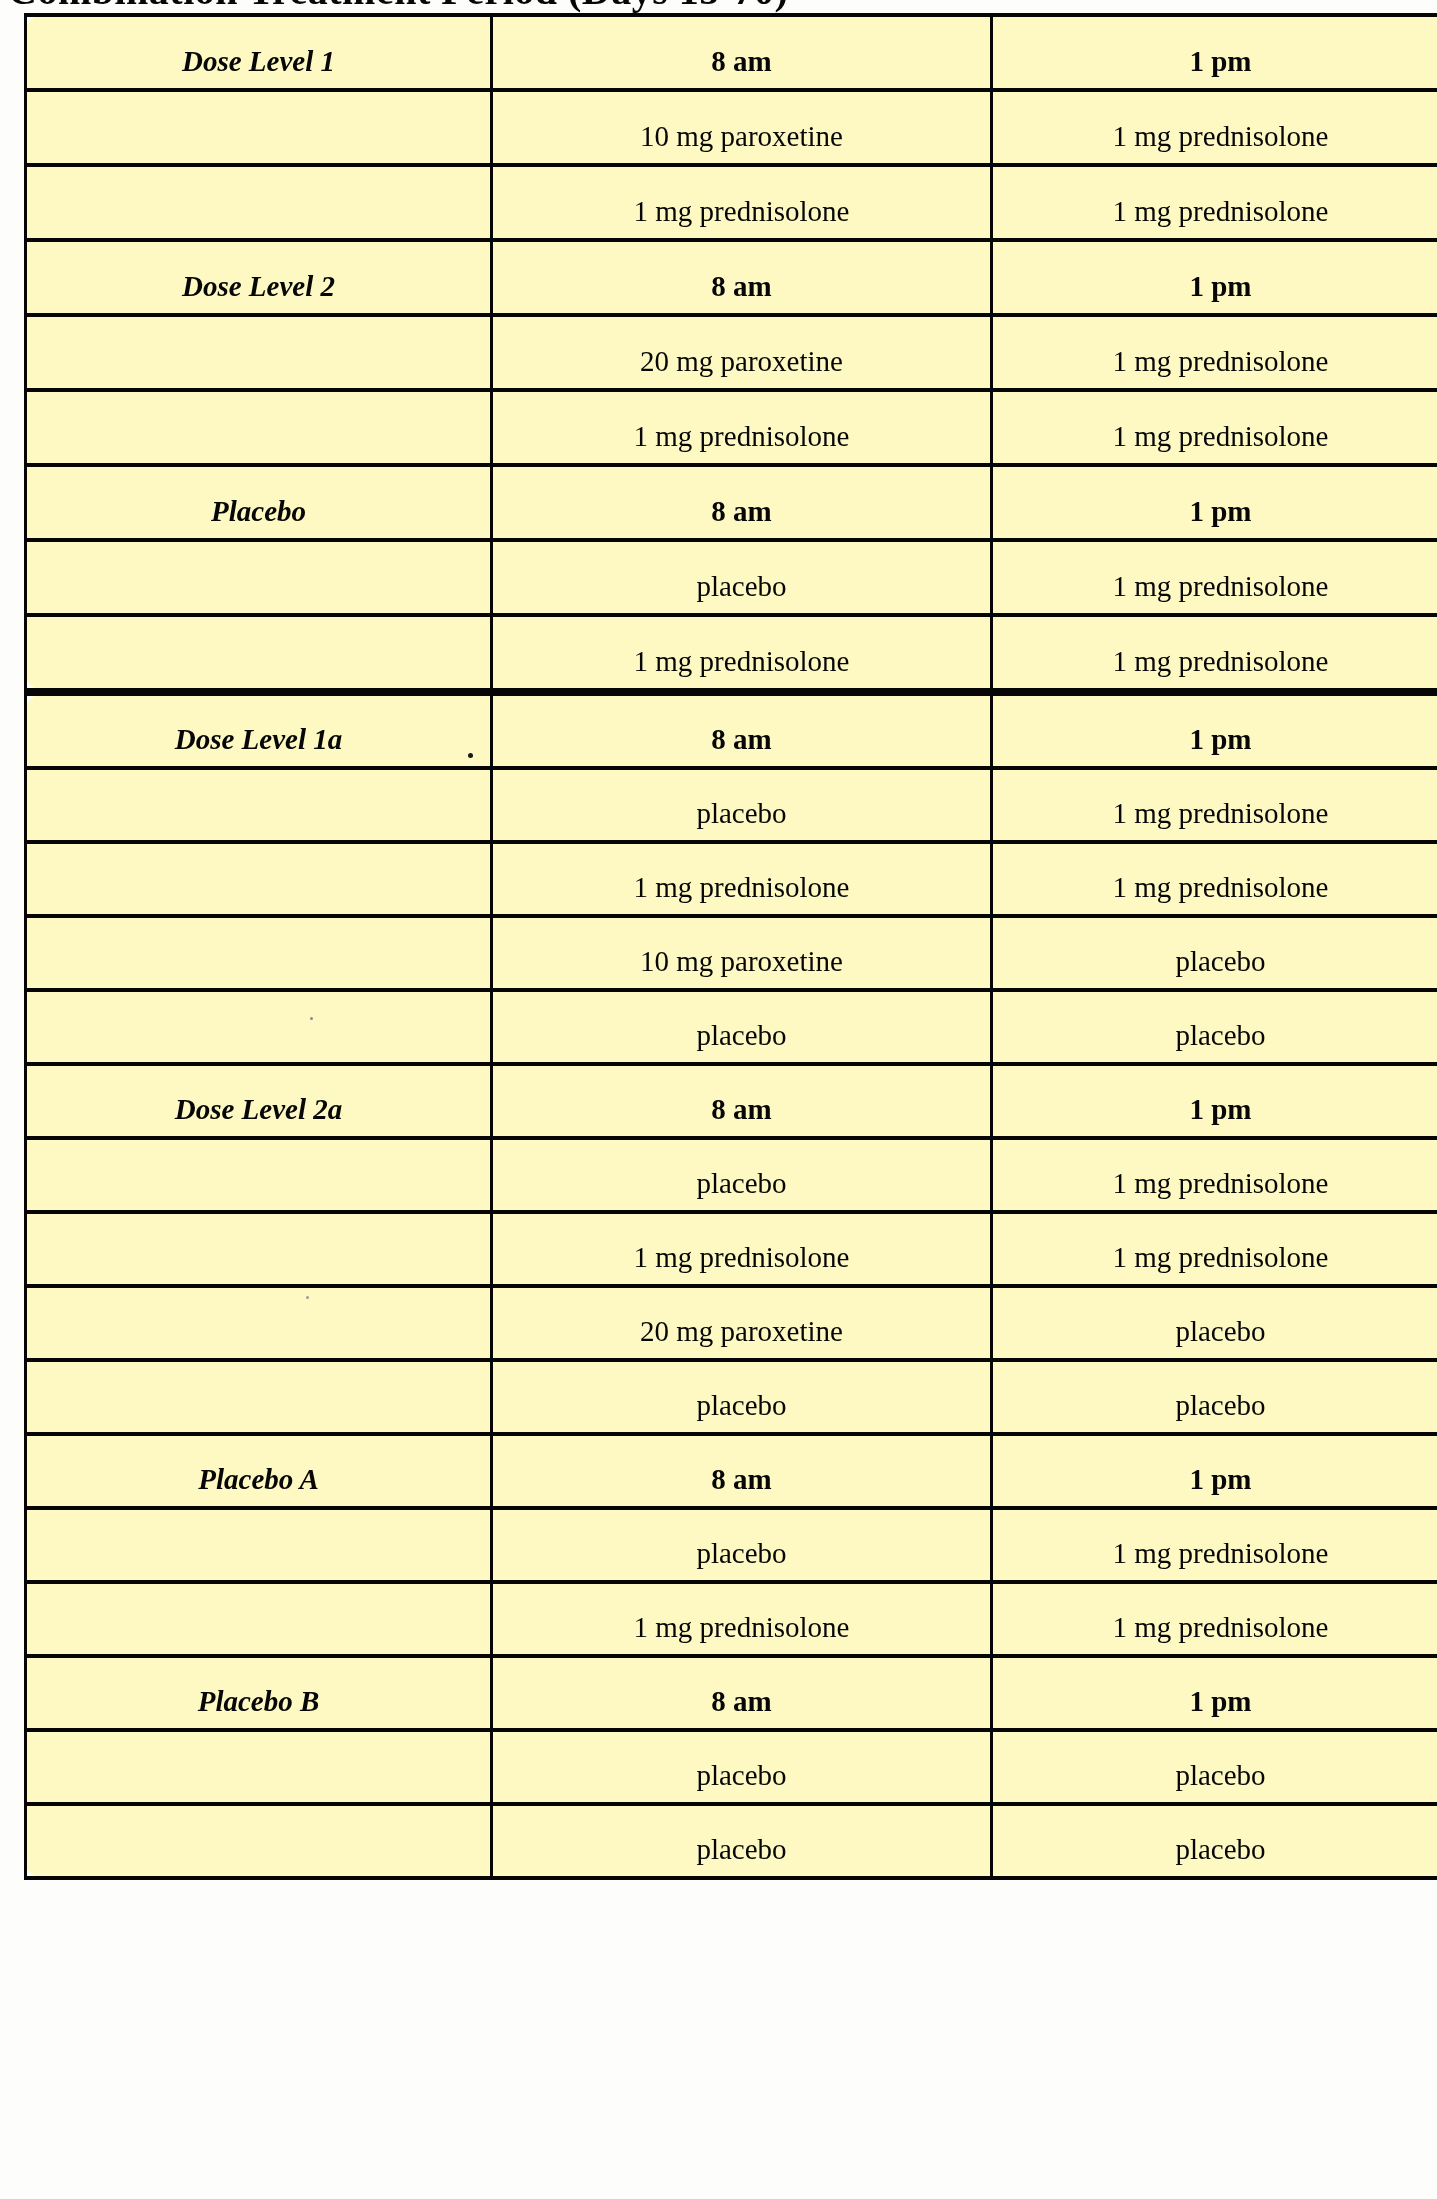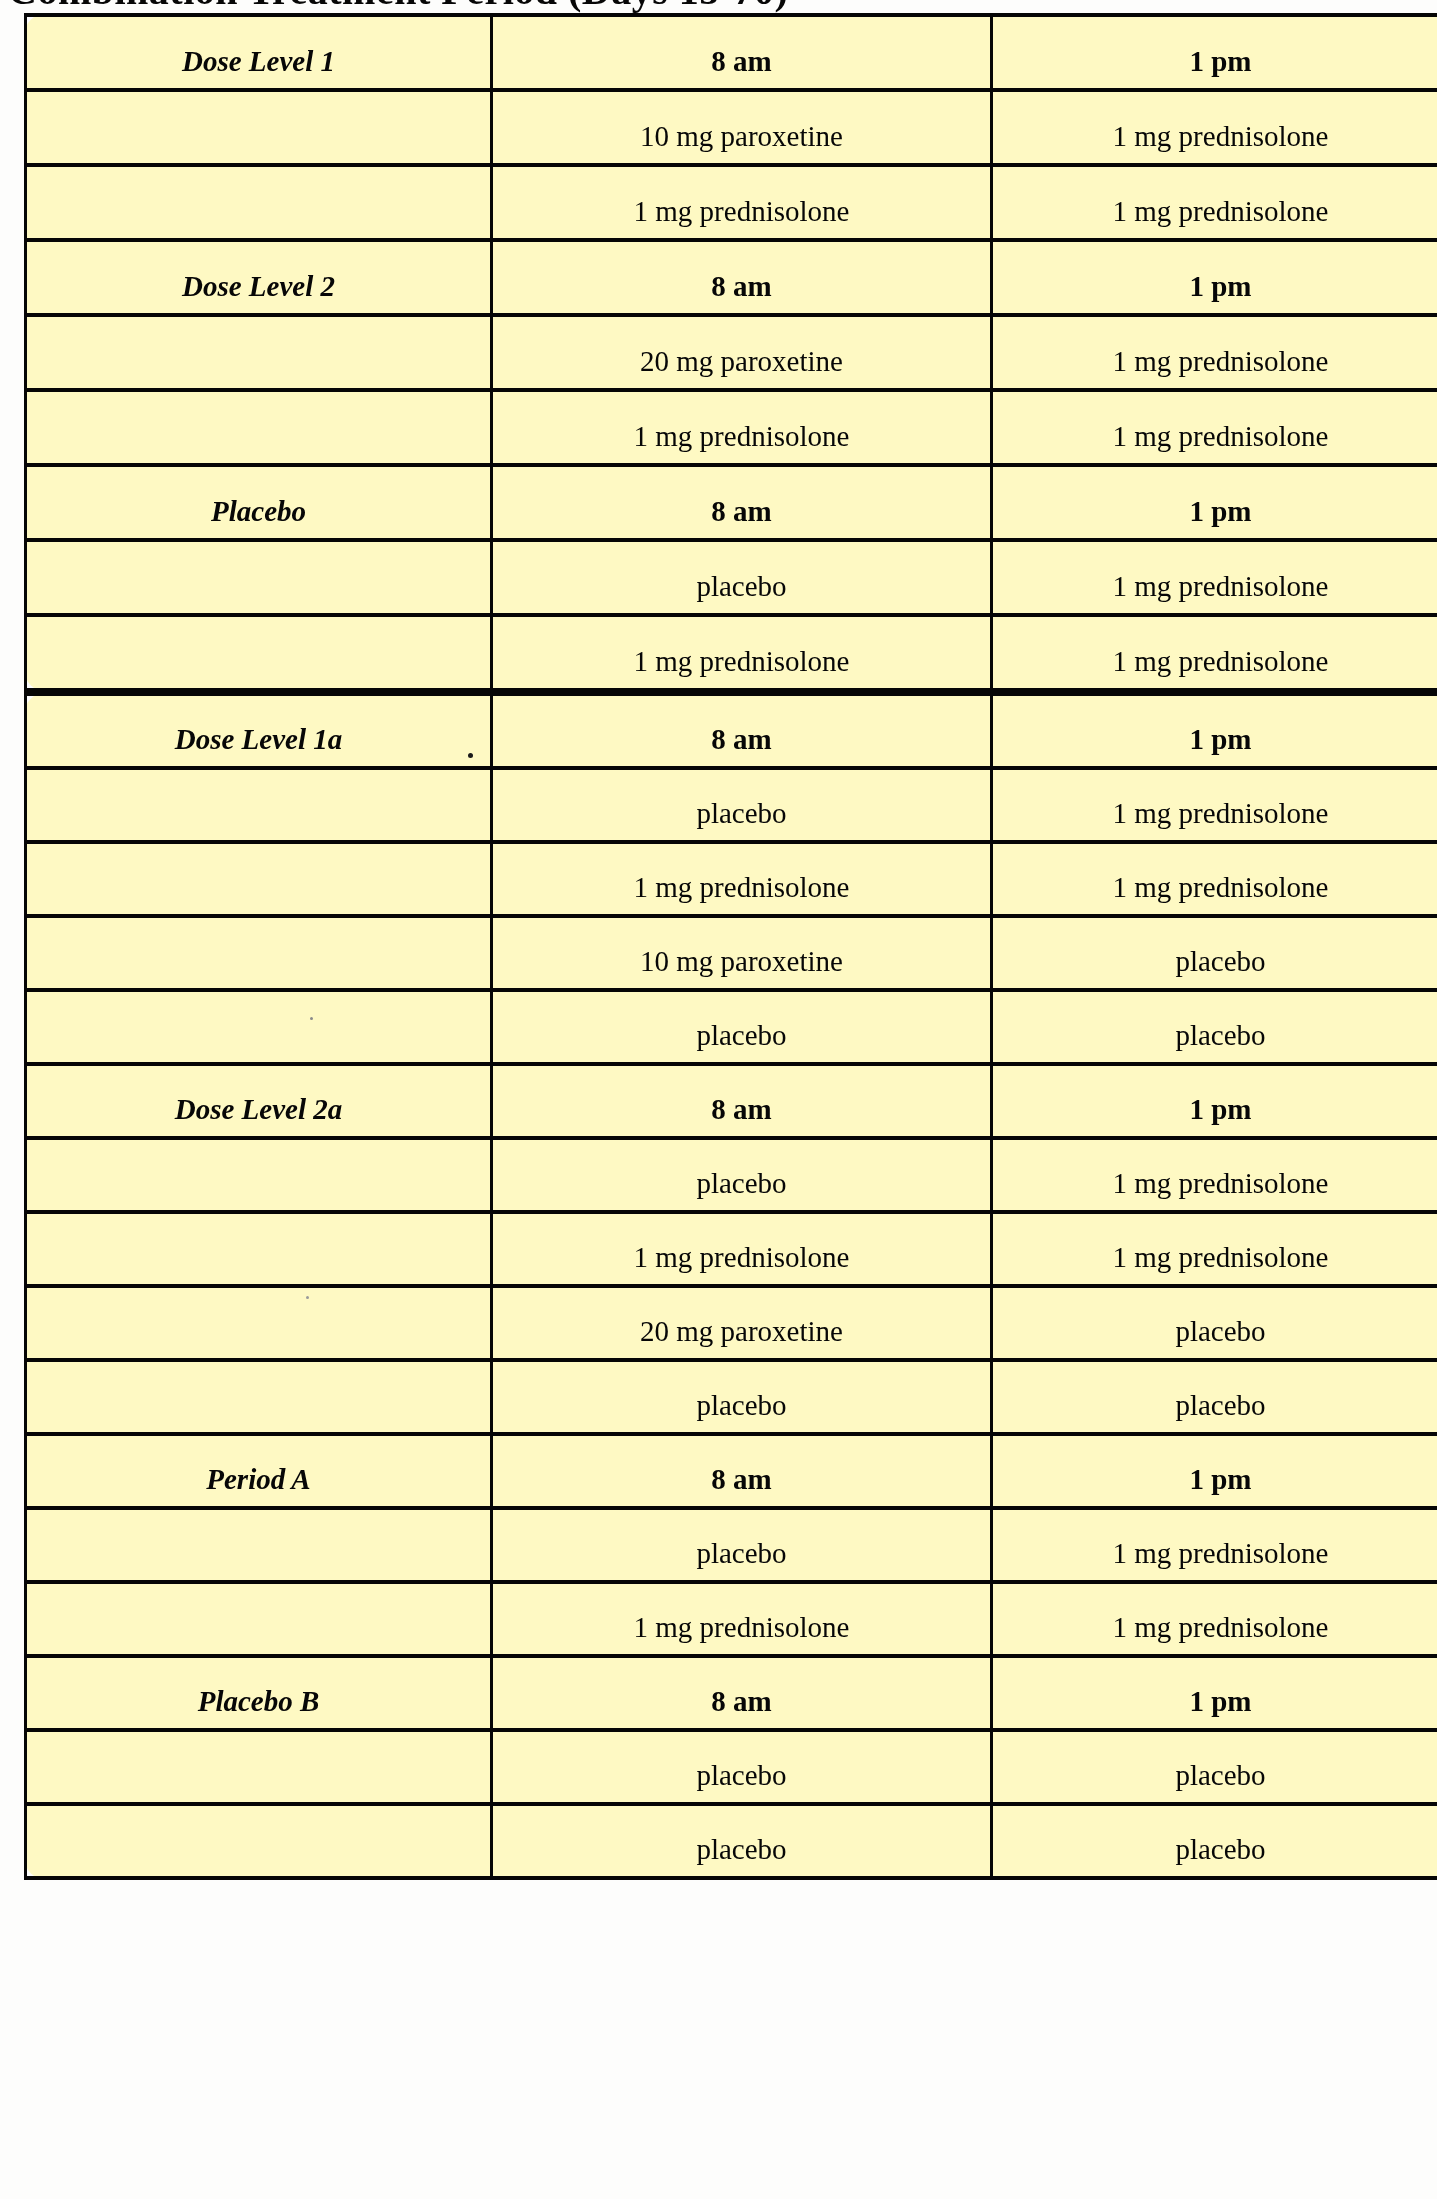--- a/index.html
+++ b/index.html
@@ -189,21 +189,21 @@
       <td></td>
       <td>20 mg paroxetine</td>
       <td>placebo</td>
     </tr>
     <tr>
       <td></td>
       <td>placebo</td>
       <td>placebo</td>
     </tr>
     <tr>
-      <td class="lbl">Period A</td>
+      <td class="lbl">Placebo A</td>
       <td class="time">8 am</td>
       <td class="time">1 pm</td>
     </tr>
     <tr>
       <td></td>
       <td>placebo</td>
       <td>1 mg prednisolone</td>
     </tr>
     <tr>
       <td></td>

